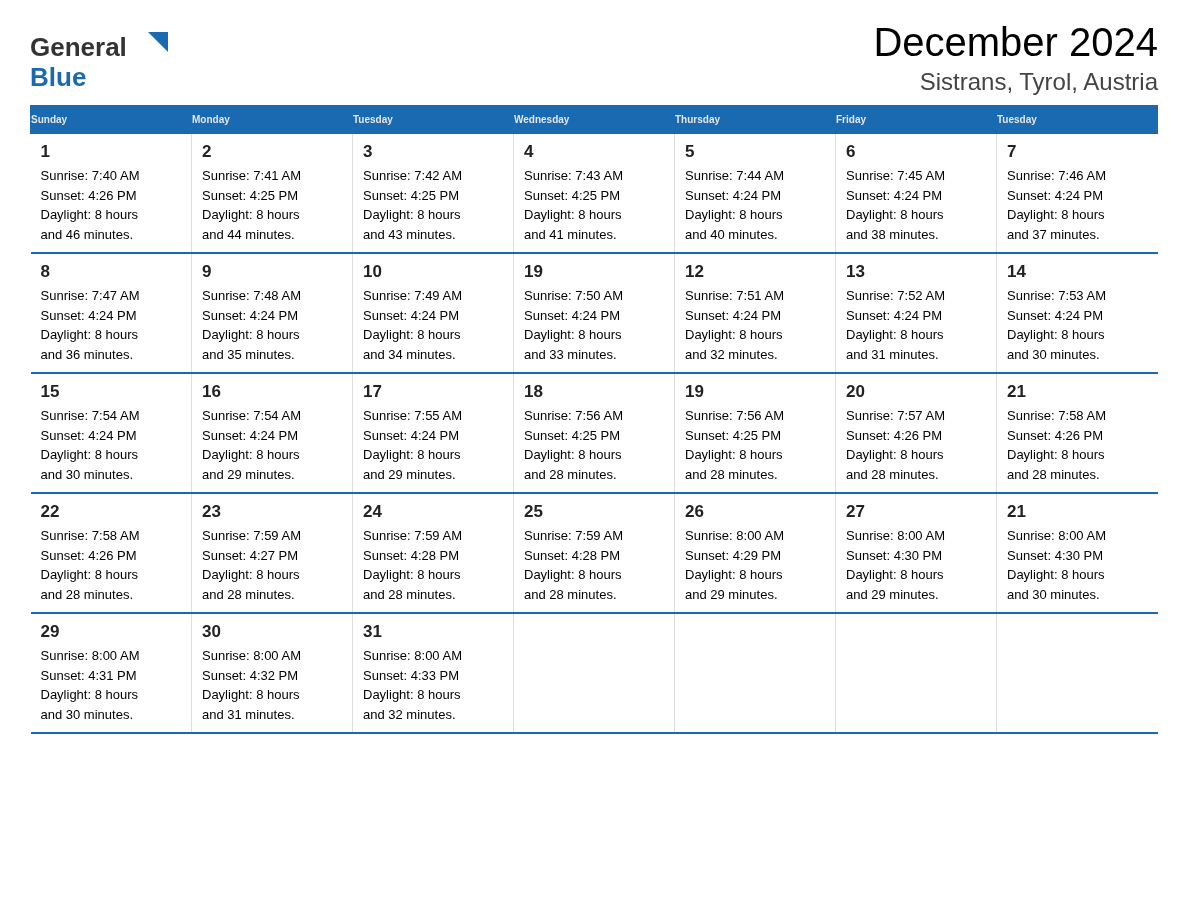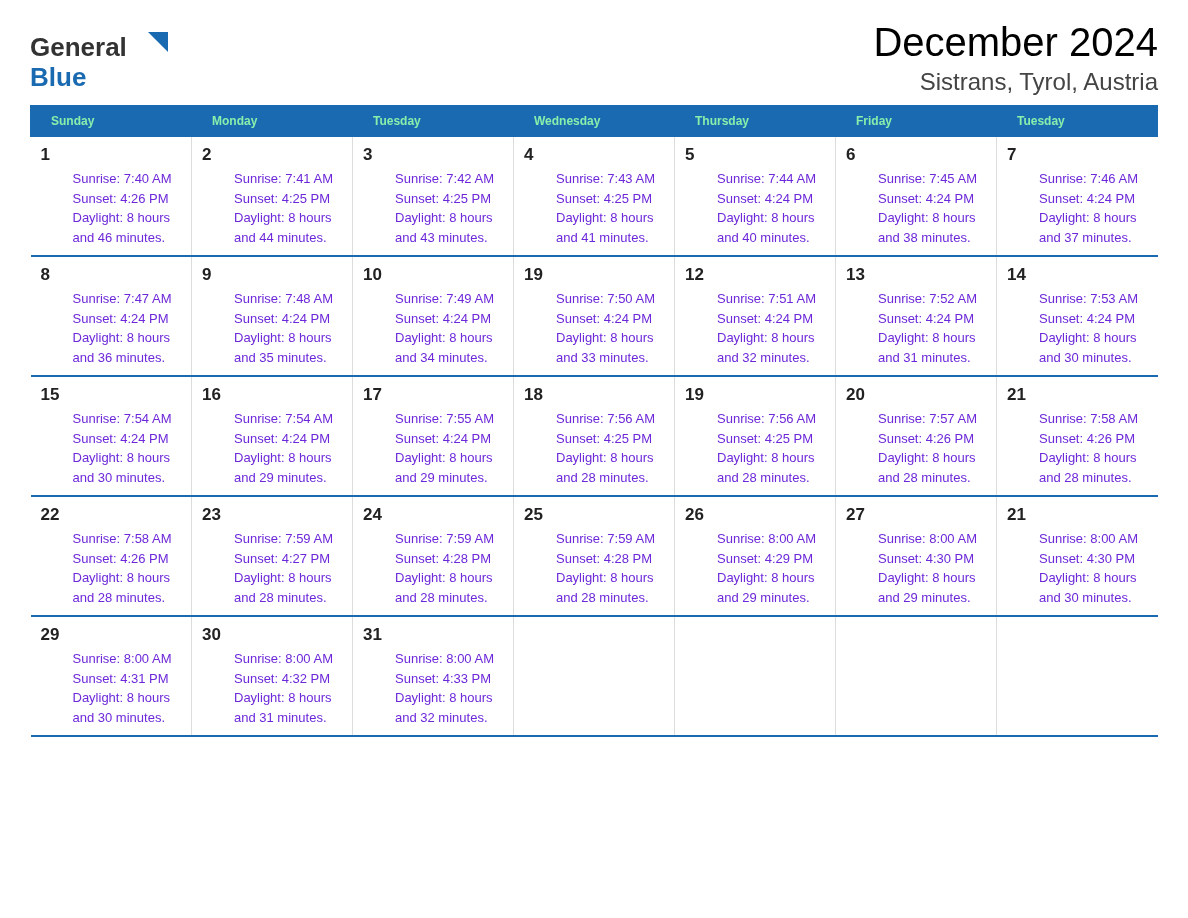--- a/index.html
+++ b/index.html
@@ -37,24 +37,24 @@
     }
     table {
       width: 100%;
       border-collapse: collapse;
       table-layout: fixed;
     }
     thead tr {
       background-color: #1a6ab1;
     }
     thead th {
-      color: #86efac;
-      font-size: 12px;
+      color: #e5e5e5;
+      font-size: 10px;
       font-weight: bold;
-      padding: 8px 20px;
+      padding: 8px 0;
       text-align: left;
       border: 1px solid #1a6ab1;
     }
     tbody tr {
       border-bottom: 2px solid #1a6ab1;
     }
     tbody td {
       vertical-align: top;
       padding: 8px 10px;
       font-size: 13px;
@@ -67,22 +67,21 @@
     }
     .day-num {
       font-size: 17px;
       font-weight: bold;
       margin-bottom: 4px;
       display: block;
     }
     .day-info {
       font-size: 13px;
       line-height: 1.5;
-      color: #6d28d9;
-      margin-left: 32px;
+      color: #000000;
     }
     .empty-cell {
       background: #fff;
     }
   </style>
 </head>
 <body>
 
 <div class="header">
   <div class="logo">

